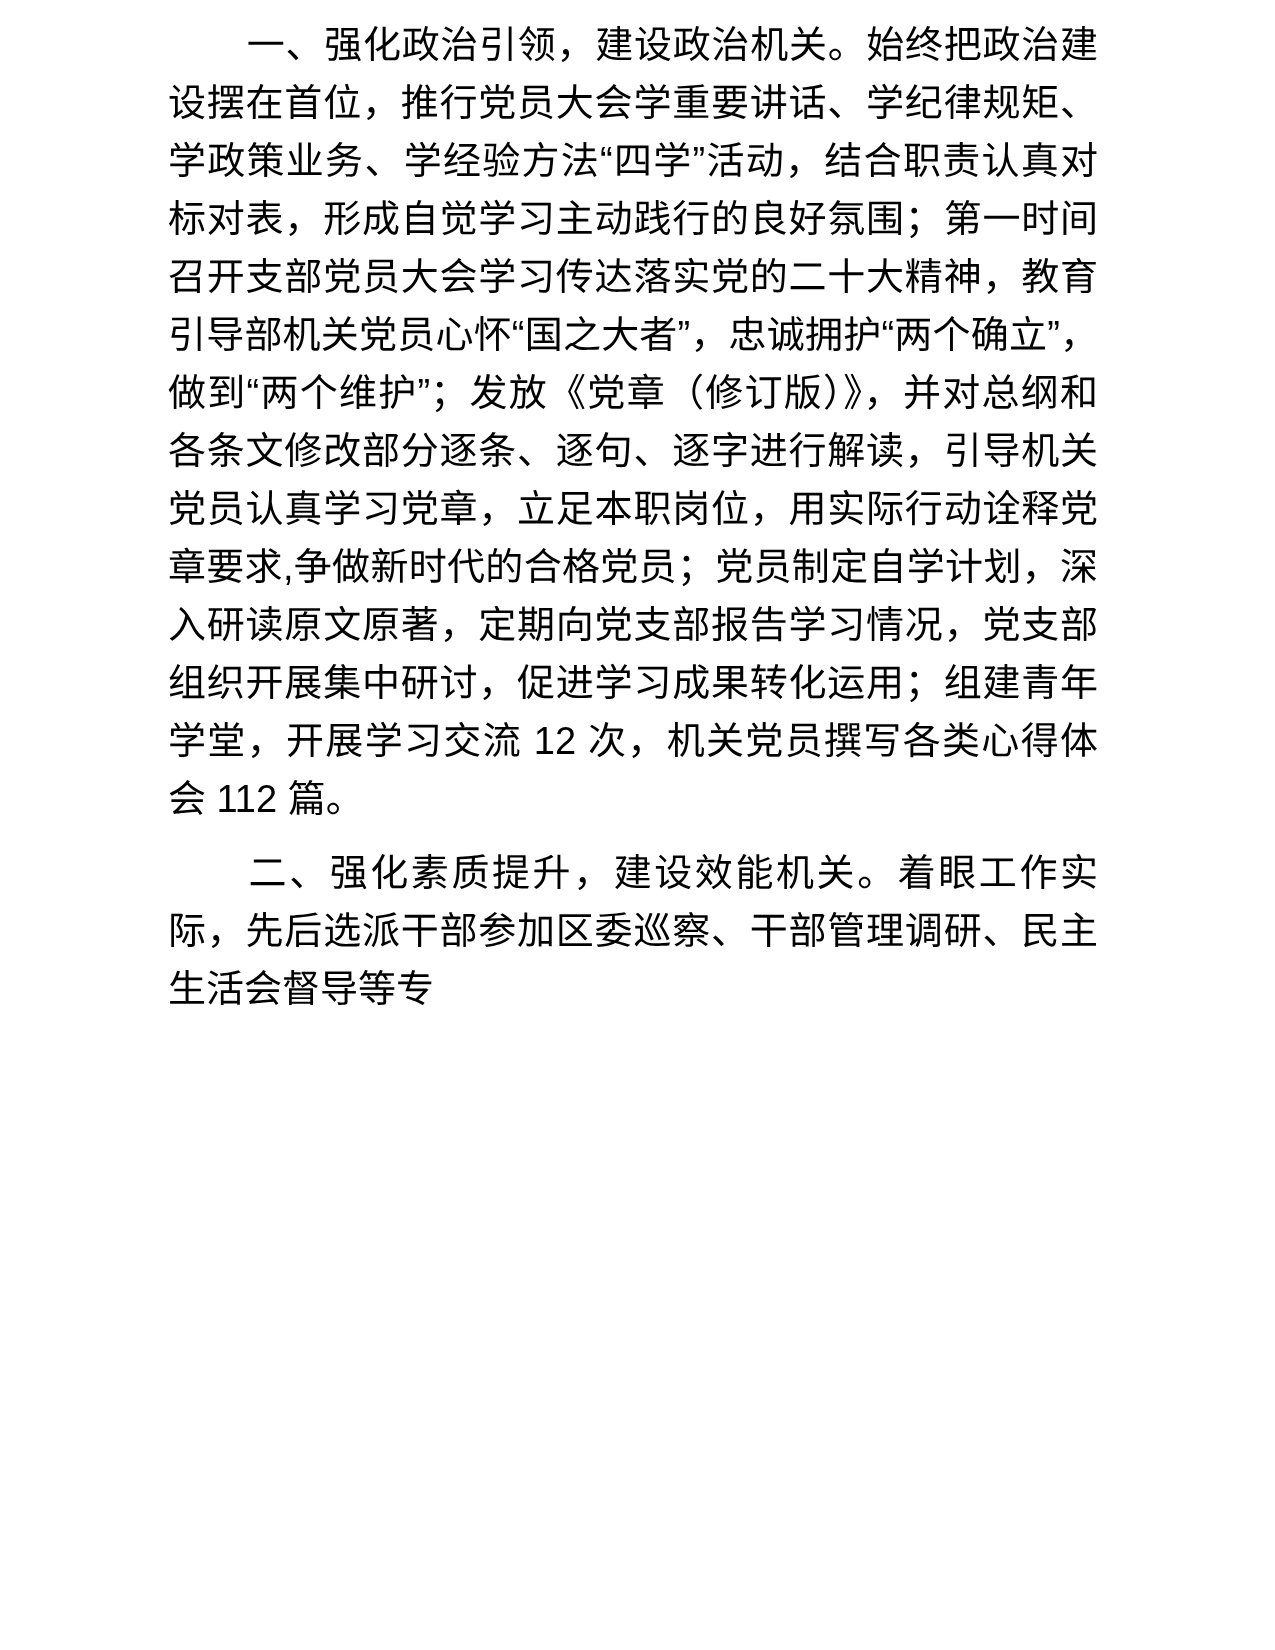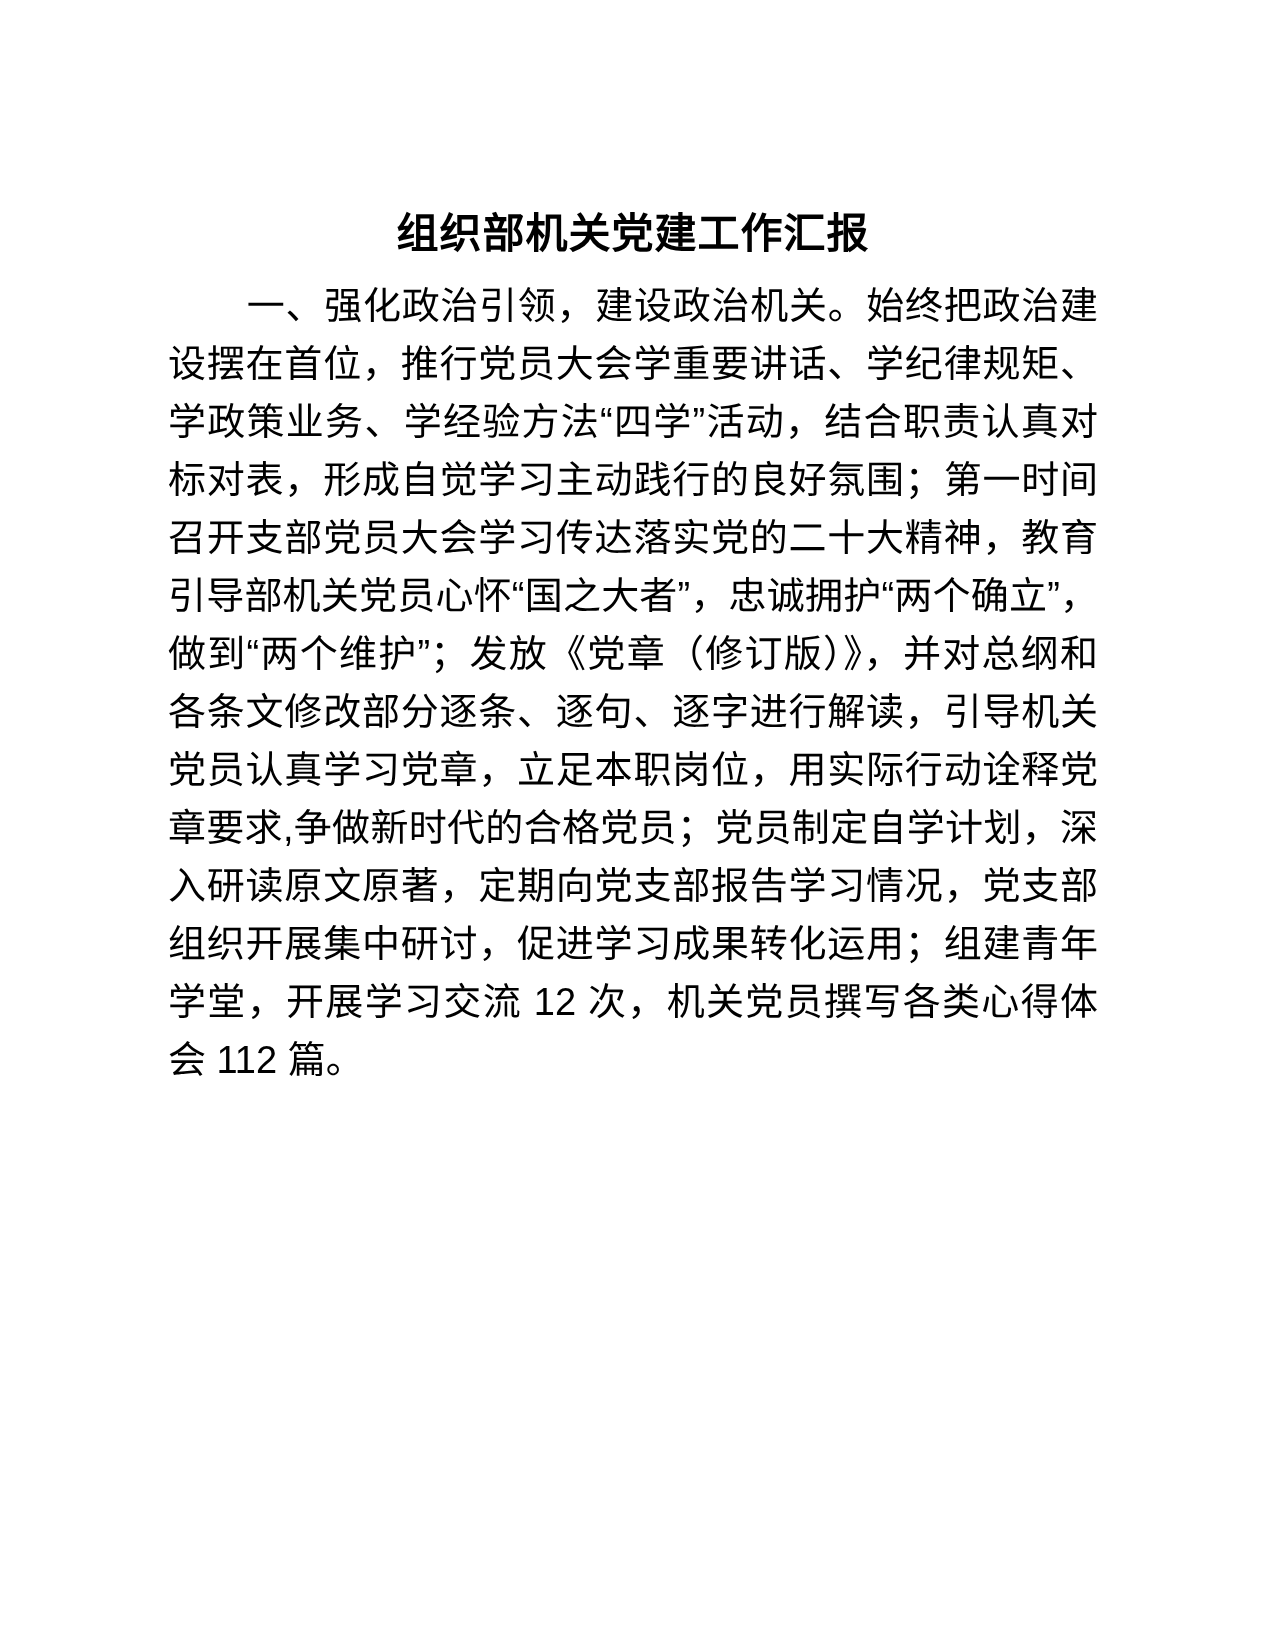--- a/index.html
+++ b/index.html
@@ -59,20 +59,20 @@
     display: inline-block;
     width: 78px;
   }
 </style>
 </head>
 <body>
 
 <div class="page">
   <div class="doc-body">
 
-    <h1 class="doc-title">组织部机关党建工作汇报</h1>
 
 
     <p class="para spaced"><span class="indent"></span><span>一、强化政治引领，建设政治机关。始终把政治建设摆在首位，推行党员大会学重要讲话、学纪律规矩、学政策业务、学经验方法“四学”活动，结合职责认真对标对表，形成自觉学习主动践行的良好氛围；第一时间召开支部党员大会学习传达落实党的二十大精神，教育引导部机关党员心怀“国之大者”，忠诚拥护“两个确立”，做到“两个维护”；发放《党章（修订版）》，并对总纲和各条文修改部分逐条、逐句、逐字进行解读，引导机关党员认真学习党章，立足本职岗位，用实际行动诠释党章要求,争做新时代的合格党员；党员制定自学计划，深入研读原文原著，定期向党支部报告学习情况，党支部组织开展集中研讨，促进学习成果转化运用；组建青年学堂，开展学习交流 12 次，机关党员撰写各类心得体会 112 篇。</span></p>
 
+    <p class="para spaced"><span class="indent"></span><span>二、强化素质提升，建设效能机关。着眼工作实际，先后选派干部参加区委巡察、干部管理调研、民主生活会督导等专</span></p>
 
   </div>
 </div>
 
 </body></html>

